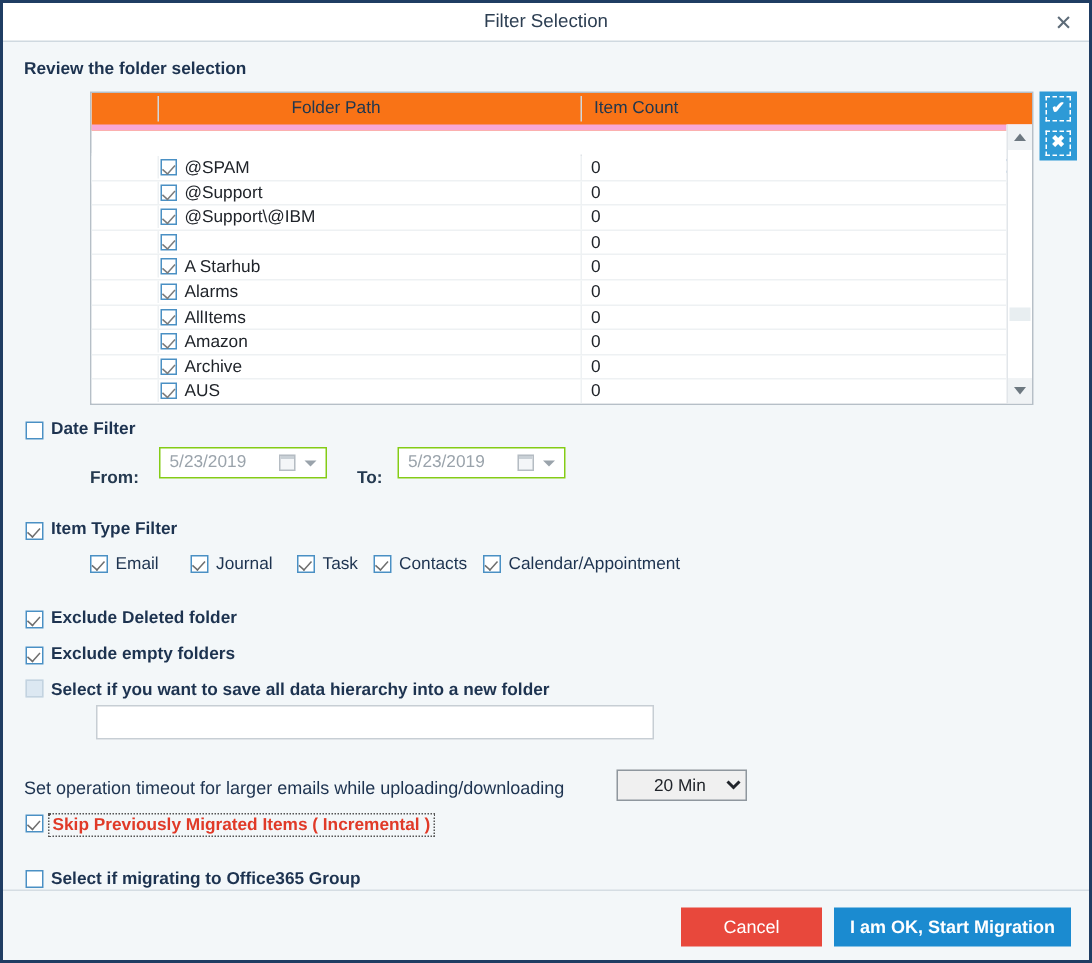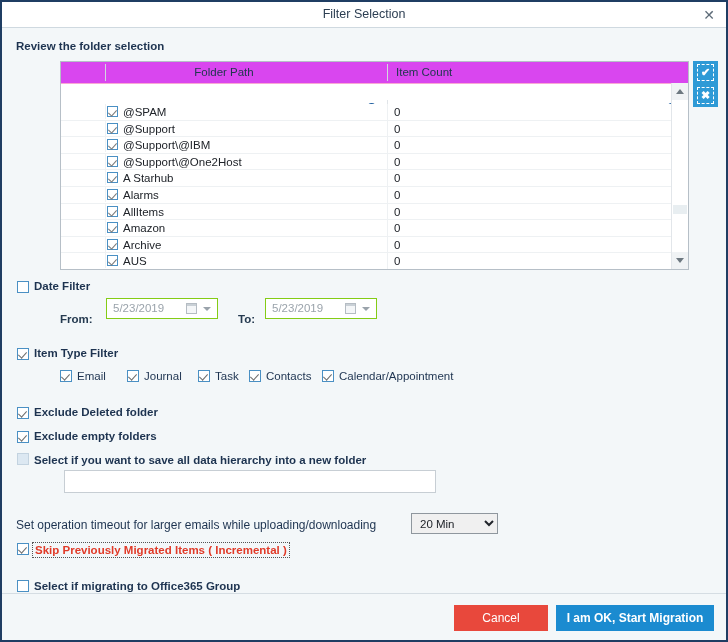--- a/index.html
+++ b/index.html
@@ -76,22 +76,22 @@
     left: 58px; top: 33px;
     width: 629px; height: 209px;
     background: #ffffff;
     border: 1px solid #b6bfc7;
     box-sizing: border-box;
     overflow: hidden;
   }
   #grid-header {
     position: relative;
     height: 21px;
-    background: #d946ef;
-    border-bottom: 1px solid #f9a8d4;
+    background: #f97316;
+    border-bottom: 4px solid #f9a8d4;
   }
   .col-head {
     position: absolute;
     top: 0;
     height: 21px;
     line-height: 21px;
     font-size: 11.5px;
     color: #21374f;
   }
   .col-head.c1 { left: 0; width: 326px; text-align: center; }
@@ -369,21 +369,21 @@
   #timeout-select {
     position: absolute;
     left: 409px; top: 485px;
     width: 87px; height: 21px;
     border: 1px solid #8f979e;
     background: #f0f0f0;
     box-sizing: border-box;
     font-family: "Liberation Sans", sans-serif;
     font-size: 11.5px;
     color: #20242a;
-    padding-left: 4px;
+    padding-left: 20px;
     cursor: pointer;
   }
 
   
   #skip-label {
     position: absolute;
     left: 30px; top: 514px;
     font-size: 11.5px;
     font-weight: bold;
     color: #e03a28;
@@ -464,21 +464,21 @@
               <line x1="8.7" y1="8.7" x2="13" y2="13" stroke="#1f5fa0" stroke-width="1.6"></line>
             </svg>
           </span>
         </div>
       </div>
 
       <div id="rows-viewport">
           <div class="row"><span class="lead"></span><div class="row-cb"></div><div class="row-label">@SPAM</div><div class="row-csep"></div><div class="row-count">0</div></div>
           <div class="row"><span class="lead"></span><div class="row-cb"></div><div class="row-label">@Support</div><div class="row-csep"></div><div class="row-count">0</div></div>
           <div class="row"><span class="lead"></span><div class="row-cb"></div><div class="row-label">@Support\@IBM</div><div class="row-csep"></div><div class="row-count">0</div></div>
-          <div class="row"><span class="lead"></span><div class="row-cb"></div><div class="row-label">@Support\@One2Host</div><div class="row-csep"></div><div class="row-count">0</div></div>
+          <div class="row"><span class="lead"></span><div class="row-cb"></div><div class="row-csep"></div><div class="row-count">0</div></div>
           <div class="row"><span class="lead"></span><div class="row-cb"></div><div class="row-label">A Starhub</div><div class="row-csep"></div><div class="row-count">0</div></div>
           <div class="row"><span class="lead"></span><div class="row-cb"></div><div class="row-label">Alarms</div><div class="row-csep"></div><div class="row-count">0</div></div>
           <div class="row"><span class="lead"></span><div class="row-cb"></div><div class="row-label">AllItems</div><div class="row-csep"></div><div class="row-count">0</div></div>
           <div class="row"><span class="lead"></span><div class="row-cb"></div><div class="row-label">Amazon</div><div class="row-csep"></div><div class="row-count">0</div></div>
           <div class="row"><span class="lead"></span><div class="row-cb"></div><div class="row-label">Archive</div><div class="row-csep"></div><div class="row-count">0</div></div>
           <div class="row"><span class="lead"></span><div class="row-cb"></div><div class="row-label">AUS</div><div class="row-csep"></div><div class="row-count">0</div></div>
         </div>
 
       <div id="vscroll">
         <div class="sb-arrow up"></div>

